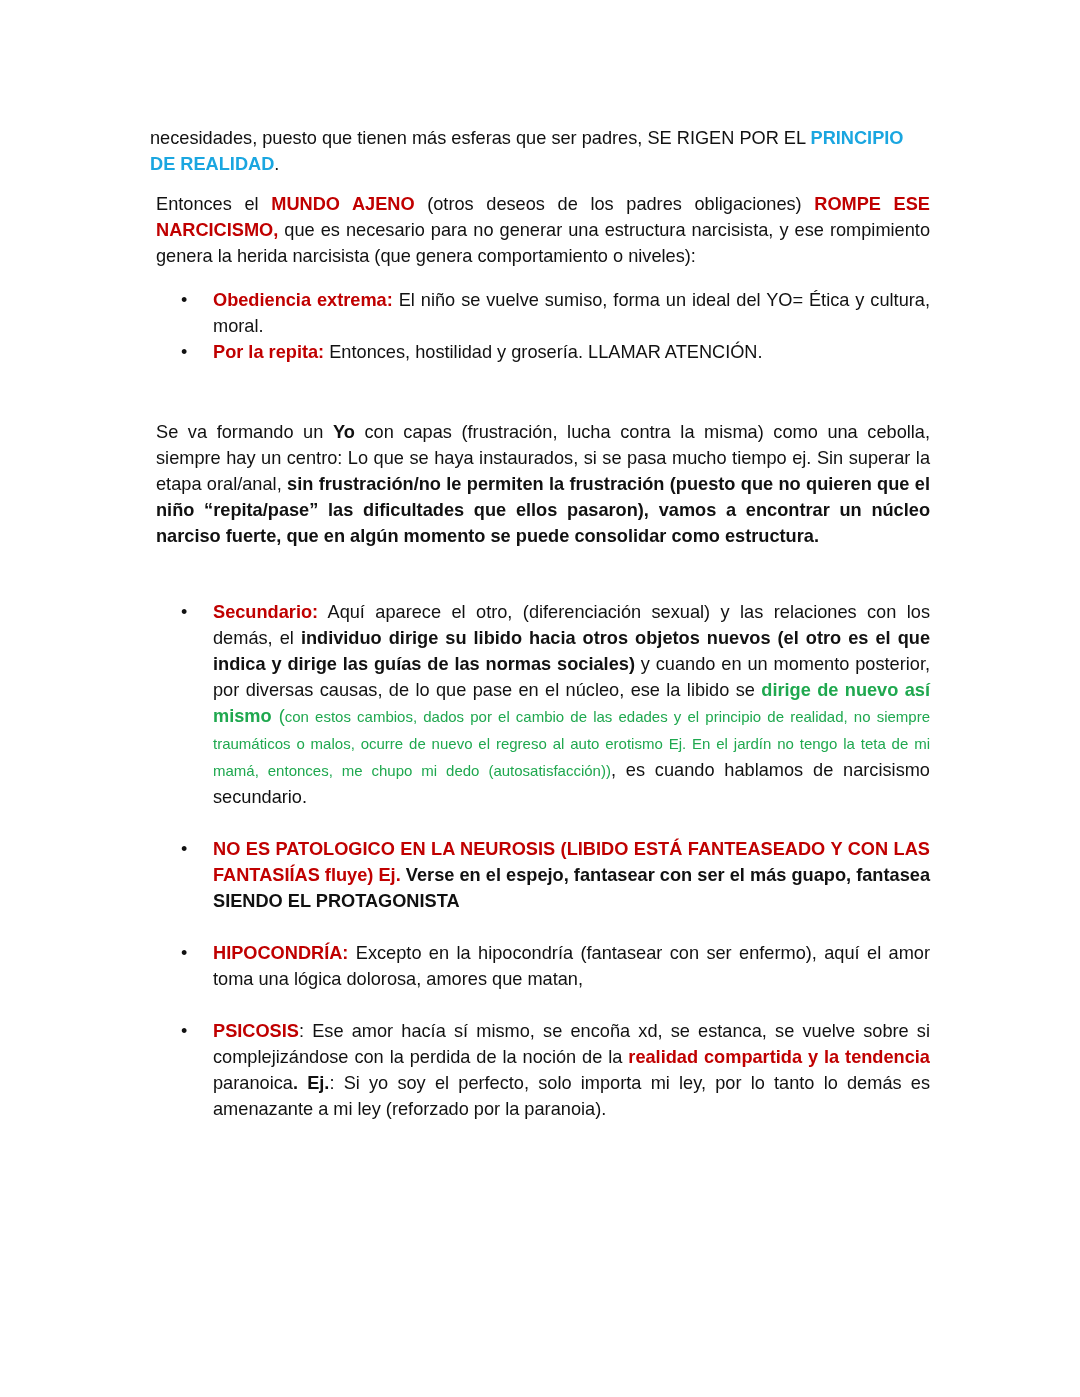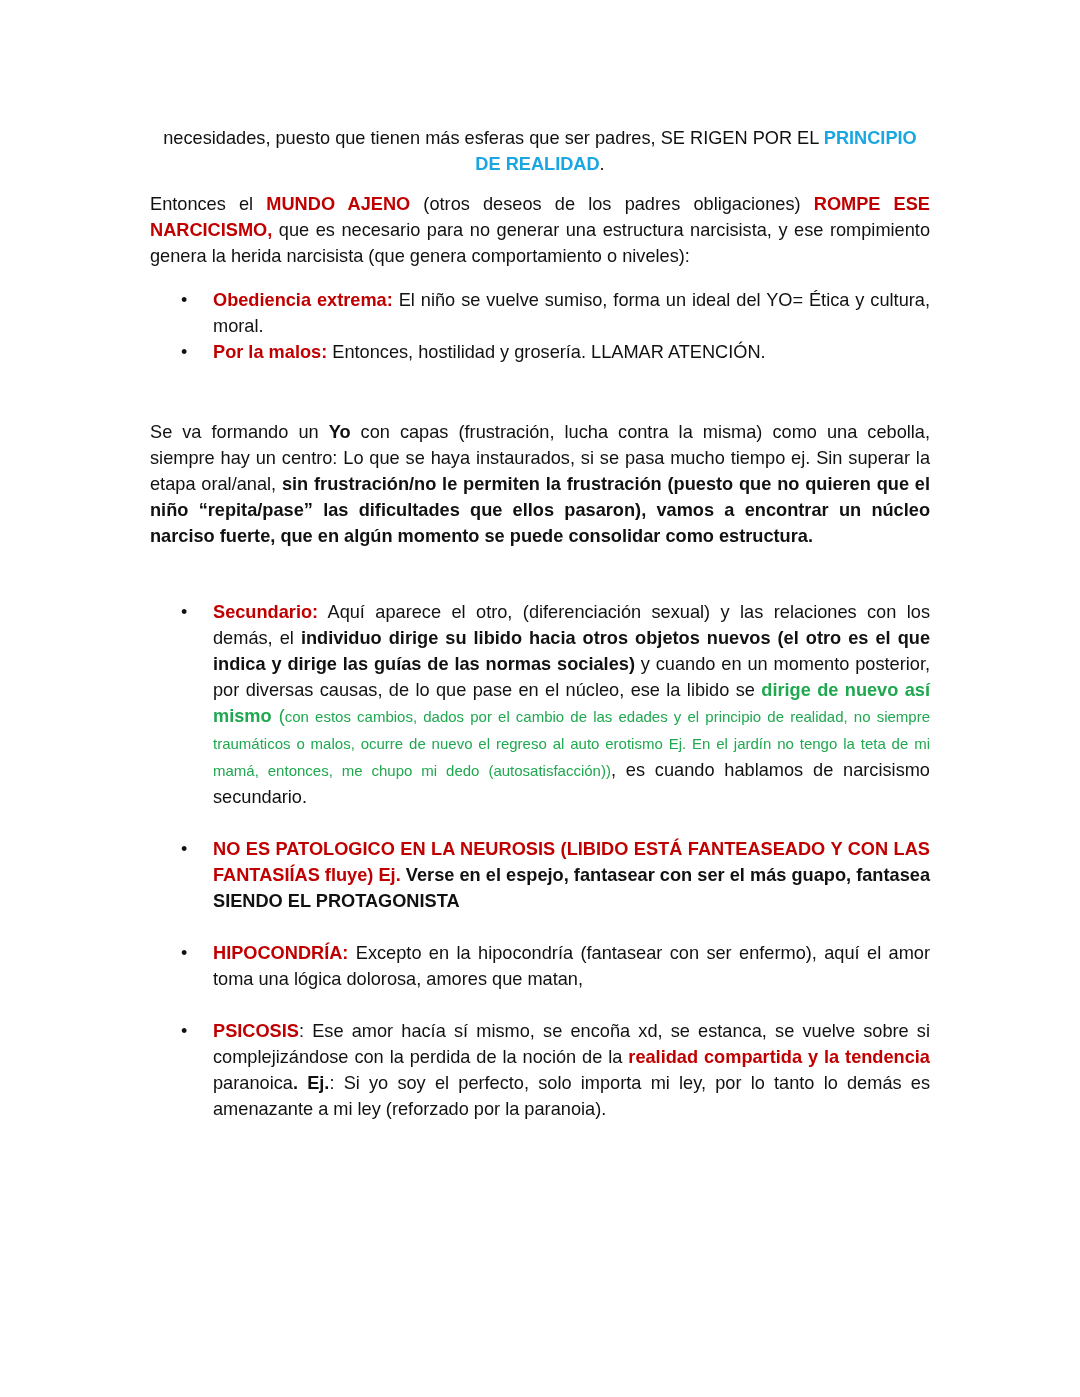--- a/index.html
+++ b/index.html
@@ -1,21 +1,21 @@
 <!DOCTYPE html>
 <html><head>
   <meta charset="utf-8">
   <style>
     html, body { margin: 0; padding: 0; background: #ffffff; }
     body { width: 1080px; height: 1397px; position: relative; overflow: hidden;
       font-family: "Liberation Sans", sans-serif; color: #111111; }
     .page { position: absolute; left: 150px; top: 125px; width: 780px; font-size: 18.2px; line-height: 26px; }
     p { margin: 0; }
-    .center { text-align: center; }
-    .justify { text-align: justify; }
+    .center { }
+    .justify { text-align: justify; margin-left: 6px; }
     .red { color: #c00000; font-weight: bold; }
     .blue { color: #1aa6e0; font-weight: bold; }
     .green { color: #1fa84f; font-weight: bold; }
     .green-small { color: #1fa84f; font-size: 15px; }
     .b { font-weight: bold; }
     .hl { background: #ffff00; }
     .hl-red { background: #ffff00; color: #e31b1b; font-weight: bold; }
     ul { margin: 0; padding-left: 63px; list-style: none; }
     li { position: relative; text-align: justify; }
     li .bullet { position: absolute; left: -32px; top: 0; font-size: 18px; }
@@ -31,21 +31,21 @@
 
 <div class="page">
 
   <p class="center p1"><span>necesidades, puesto que tienen más esferas que ser padres, SE RIGEN POR EL </span><span class="blue">PRINCIPIO DE REALIDAD</span><span>.</span></p>
 
   <p class="justify p2"><span>Entonces el </span><span class="red">MUNDO AJENO</span><span> (otros deseos de los padres obligaciones) </span><span class="red">ROMPE ESE NARCICISMO,</span><span> que es necesario para no generar una estructura narcisista, y ese rompimiento genera la herida narcisista (que genera comportamiento o niveles):</span></p>
 
 
   <ul class="list1">
     <li><span class="bullet">•</span><span class="red">Obediencia extrema:</span><span> El niño se vuelve sumiso, forma un ideal del YO= Ética y cultura, moral.</span></li>
-    <li><span class="bullet">•</span><span class="red">Por la malos:</span><span> Entonces, hostilidad y grosería. LLAMAR ATENCIÓN.</span></li>
+    <li><span class="bullet">•</span><span class="red">Por la repita:</span><span> Entonces, hostilidad y grosería. LLAMAR ATENCIÓN.</span></li>
   </ul>
 
   <p class="justify p4"><span>Se va formando un </span><span class="b">Yo</span><span> con capas (frustración, lucha contra la misma) como una cebolla, siempre hay un centro: Lo que se haya instaurados, si se pasa mucho tiempo ej. Sin superar la etapa oral/anal, </span><span class="b">sin frustración/no le permiten la frustración (puesto que no quieren que el niño “repita/pase” las dificultades que ellos pasaron), vamos a encontrar un núcleo narciso fuerte, que en algún momento se puede consolidar como estructura.</span></p>
 
   <ul class="list2">
     <li><span class="bullet">•</span><span class="red">Secundario:</span><span> Aquí aparece el otro, (diferenciación sexual) y las relaciones con los demás, el </span><span class="b">individuo dirige su libido hacia otros objetos nuevos (el otro es el que indica y dirige las guías de las normas sociales)</span><span> y cuando en un momento posterior, por diversas causas, de lo que pase en el núcleo,  ese la libido se </span><span class="green">dirige de nuevo así mismo</span><span class="green" style="font-weight:normal"> (</span><span class="green-small">con estos cambios, dados por el cambio de las edades y el principio de realidad, no siempre traumáticos o malos, ocurre de nuevo el regreso al auto erotismo Ej. En el jardín no tengo la teta de mi mamá,  entonces, me chupo mi dedo (autosatisfacción))</span><span>, es cuando hablamos de narcisismo secundario.</span></li>
 
     <li><span class="bullet">•</span><span class="red">NO ES PATOLOGICO EN LA NEUROSIS (LIBIDO  ESTÁ FANTEASEADO Y CON LAS FANTASIÍAS fluye) Ej.</span><span class="b"> Verse en el espejo, fantasear con ser el más guapo, fantasea SIENDO EL PROTAGONISTA</span></li>
 
     <li><span class="bullet">•</span><span class="red">HIPOCONDRÍA:</span><span> Excepto en la hipocondría (fantasear con ser enfermo), aquí el amor toma una lógica dolorosa,  amores que matan,</span></li>

